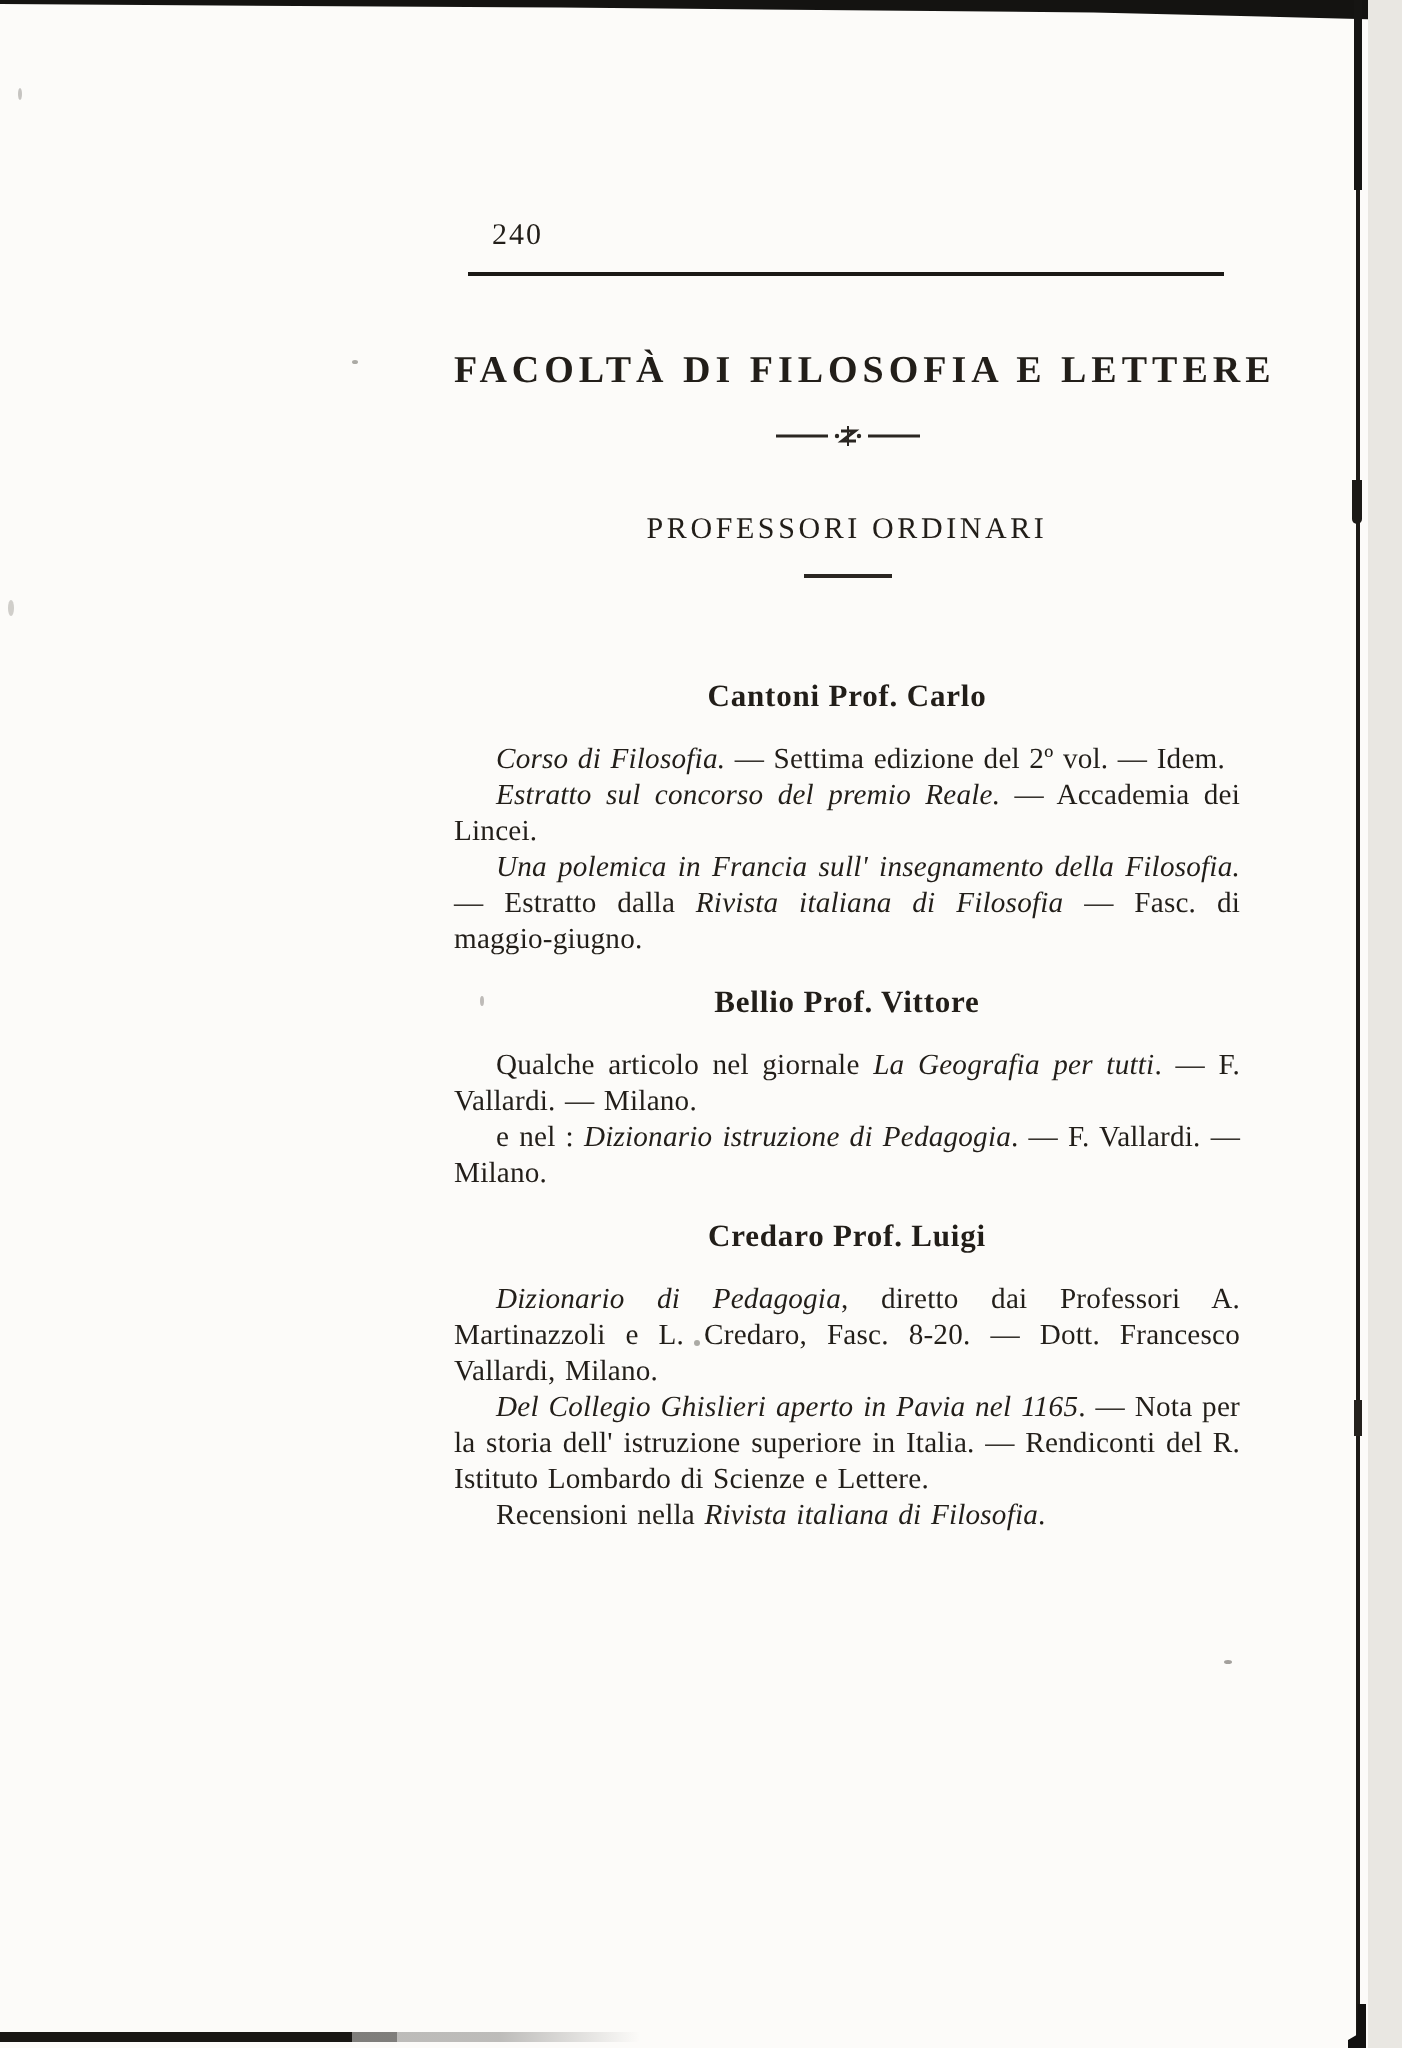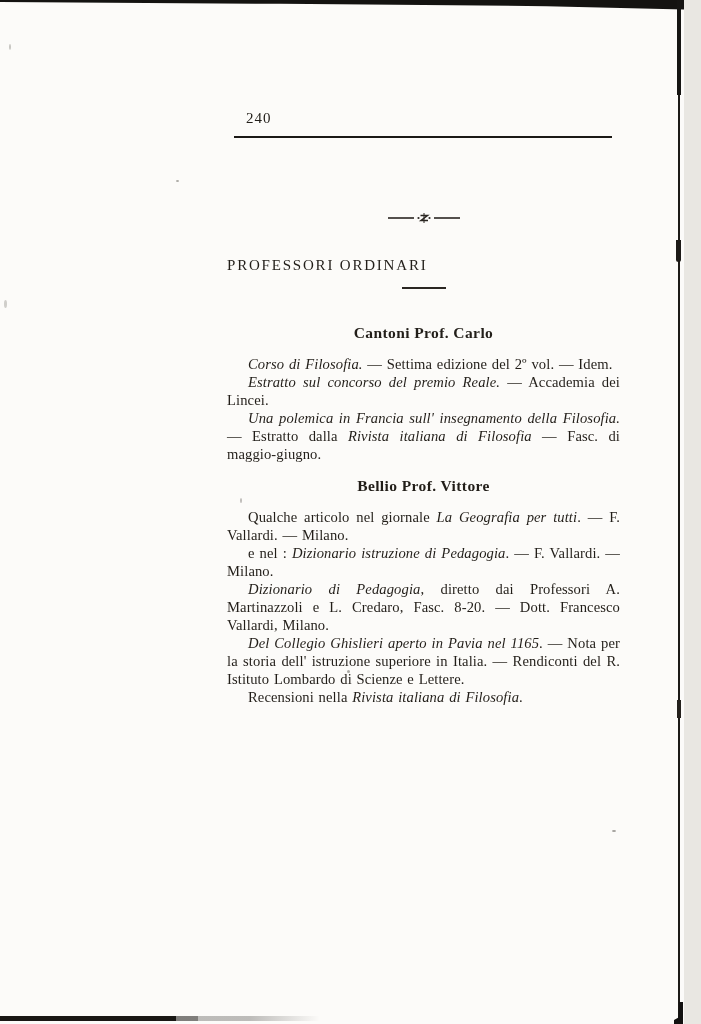--- a/index.html
+++ b/index.html
@@ -75,38 +75,38 @@
     margin:0;text-align:center;
     font-size:19px;font-weight:700;letter-spacing:2.5px;
     white-space:nowrap;
   }
   .title-ornament{
     position:absolute;top:211px;left:0;width:100%;
     text-align:center;line-height:0;
   }
   .doc-subtitle{
     position:absolute;top:257px;left:0;width:100%;
-    margin:0;
+    margin:0;text-align:center;
     font-size:15px;font-weight:400;letter-spacing:1.8px;
     white-space:nowrap;
   }
   .subtitle-rule{
     position:absolute;top:287px;left:50%;margin-left:-22px;
     width:44px;height:2px;background:#2a2622;
   }
   
   .sections{
     position:absolute;top:318px;left:0;width:393px;
   }
   .prof-section .section-heading{
     margin:14px 0 13px;
     text-align:center;
     font-size:15.5px;font-weight:700;letter-spacing:.4px;
   }
-  .prof-section:first-child .section-heading{margin-top:6px;}
+  .prof-section:first-child .section-heading{margin-top:22px;}
   .entry{
     margin:0;
     font-size:14.6px;line-height:18px;
     text-align:justify;
     text-indent:21px;
     letter-spacing:.1px;
     word-spacing:1px;
   }
   .entry em{font-style:italic;}
 </style>
@@ -127,20 +127,21 @@
   <div class="speckle" style="left:347px;top:670px;width:3px;height:3px"></div>
   <div class="speckle" style="left:240px;top:498px;width:2px;height:5px;opacity:.35"></div>
   <div class="speckle" style="left:612px;top:830px;width:4px;height:2px;opacity:.5"></div>
   <div class="speckle" style="left:4px;top:300px;width:3px;height:8px;opacity:.25"></div>
 
   <div class="page-number">240</div>
   <div class="header-rule"></div>
 
   <div class="text-block">
 
+    <h1 class="doc-title">FACOLTÀ DI FILOSOFIA E LETTERE</h1>
 
     <div class="title-ornament">
       <svg width="76" height="14" viewBox="0 0 76 14">
         <line x1="2" y1="7" x2="28" y2="7" stroke="#2a2622" stroke-width="1.6"></line>
         <line x1="48" y1="7" x2="74" y2="7" stroke="#2a2622" stroke-width="1.6"></line>
         <circle cx="32.5" cy="7" r="1.1" fill="#2a2622"></circle>
         <circle cx="43.5" cy="7" r="1.1" fill="#2a2622"></circle>
         <path d="M34.5 4.5 L41.5 4.5 L35 9.5 L42 9.5" stroke="#2a2622" stroke-width="1.5" fill="none"></path>
         <line x1="38" y1="2" x2="38" y2="12" stroke="#2a2622" stroke-width="1"></line>
       </svg>
@@ -155,20 +156,21 @@
           <p class="entry"><em>Corso di Filosofia.</em><span> — Settima edizione del 2º vol. — Idem.</span></p>
           <p class="entry"><em>Estratto sul concorso del premio Reale.</em><span> — Accademia dei Lincei.</span></p>
           <p class="entry"><em>Una polemica in Francia sull' insegnamento della Filosofia.</em><span> — Estratto dalla </span><em>Rivista italiana di Filosofia</em><span> — Fasc. di maggio-giugno.</span></p>
         </section>
         <section class="prof-section">
           <h3 class="section-heading">Bellio Prof. Vittore</h3>
           <p class="entry"><span>Qualche articolo nel giornale </span><em>La Geografia per tutti</em><span>. — F. Vallardi. — Milano.</span></p>
           <p class="entry"><span>e nel : </span><em>Dizionario istruzione di Pedagogia</em><span>. — F. Vallardi. — Milano.</span></p>
         </section>
         <section class="prof-section">
+          <h3 class="section-heading">Credaro Prof. Luigi</h3>
           <p class="entry"><em>Dizionario di Pedagogia</em><span>, diretto dai Professori A. Martinazzoli e L. Credaro, Fasc. 8-20. — Dott. Francesco Vallardi, Milano.</span></p>
           <p class="entry"><em>Del Collegio Ghislieri aperto in Pavia nel 1165</em><span>. — Nota per la storia dell' istruzione superiore in Italia. — Rendiconti del R. Istituto Lombardo di Scienze e Lettere.</span></p>
           <p class="entry"><span>Recensioni nella </span><em>Rivista italiana di Filosofia</em><span>.</span></p>
         </section>
       </div>
 
   </div>
 </div>
 
 </body></html>

